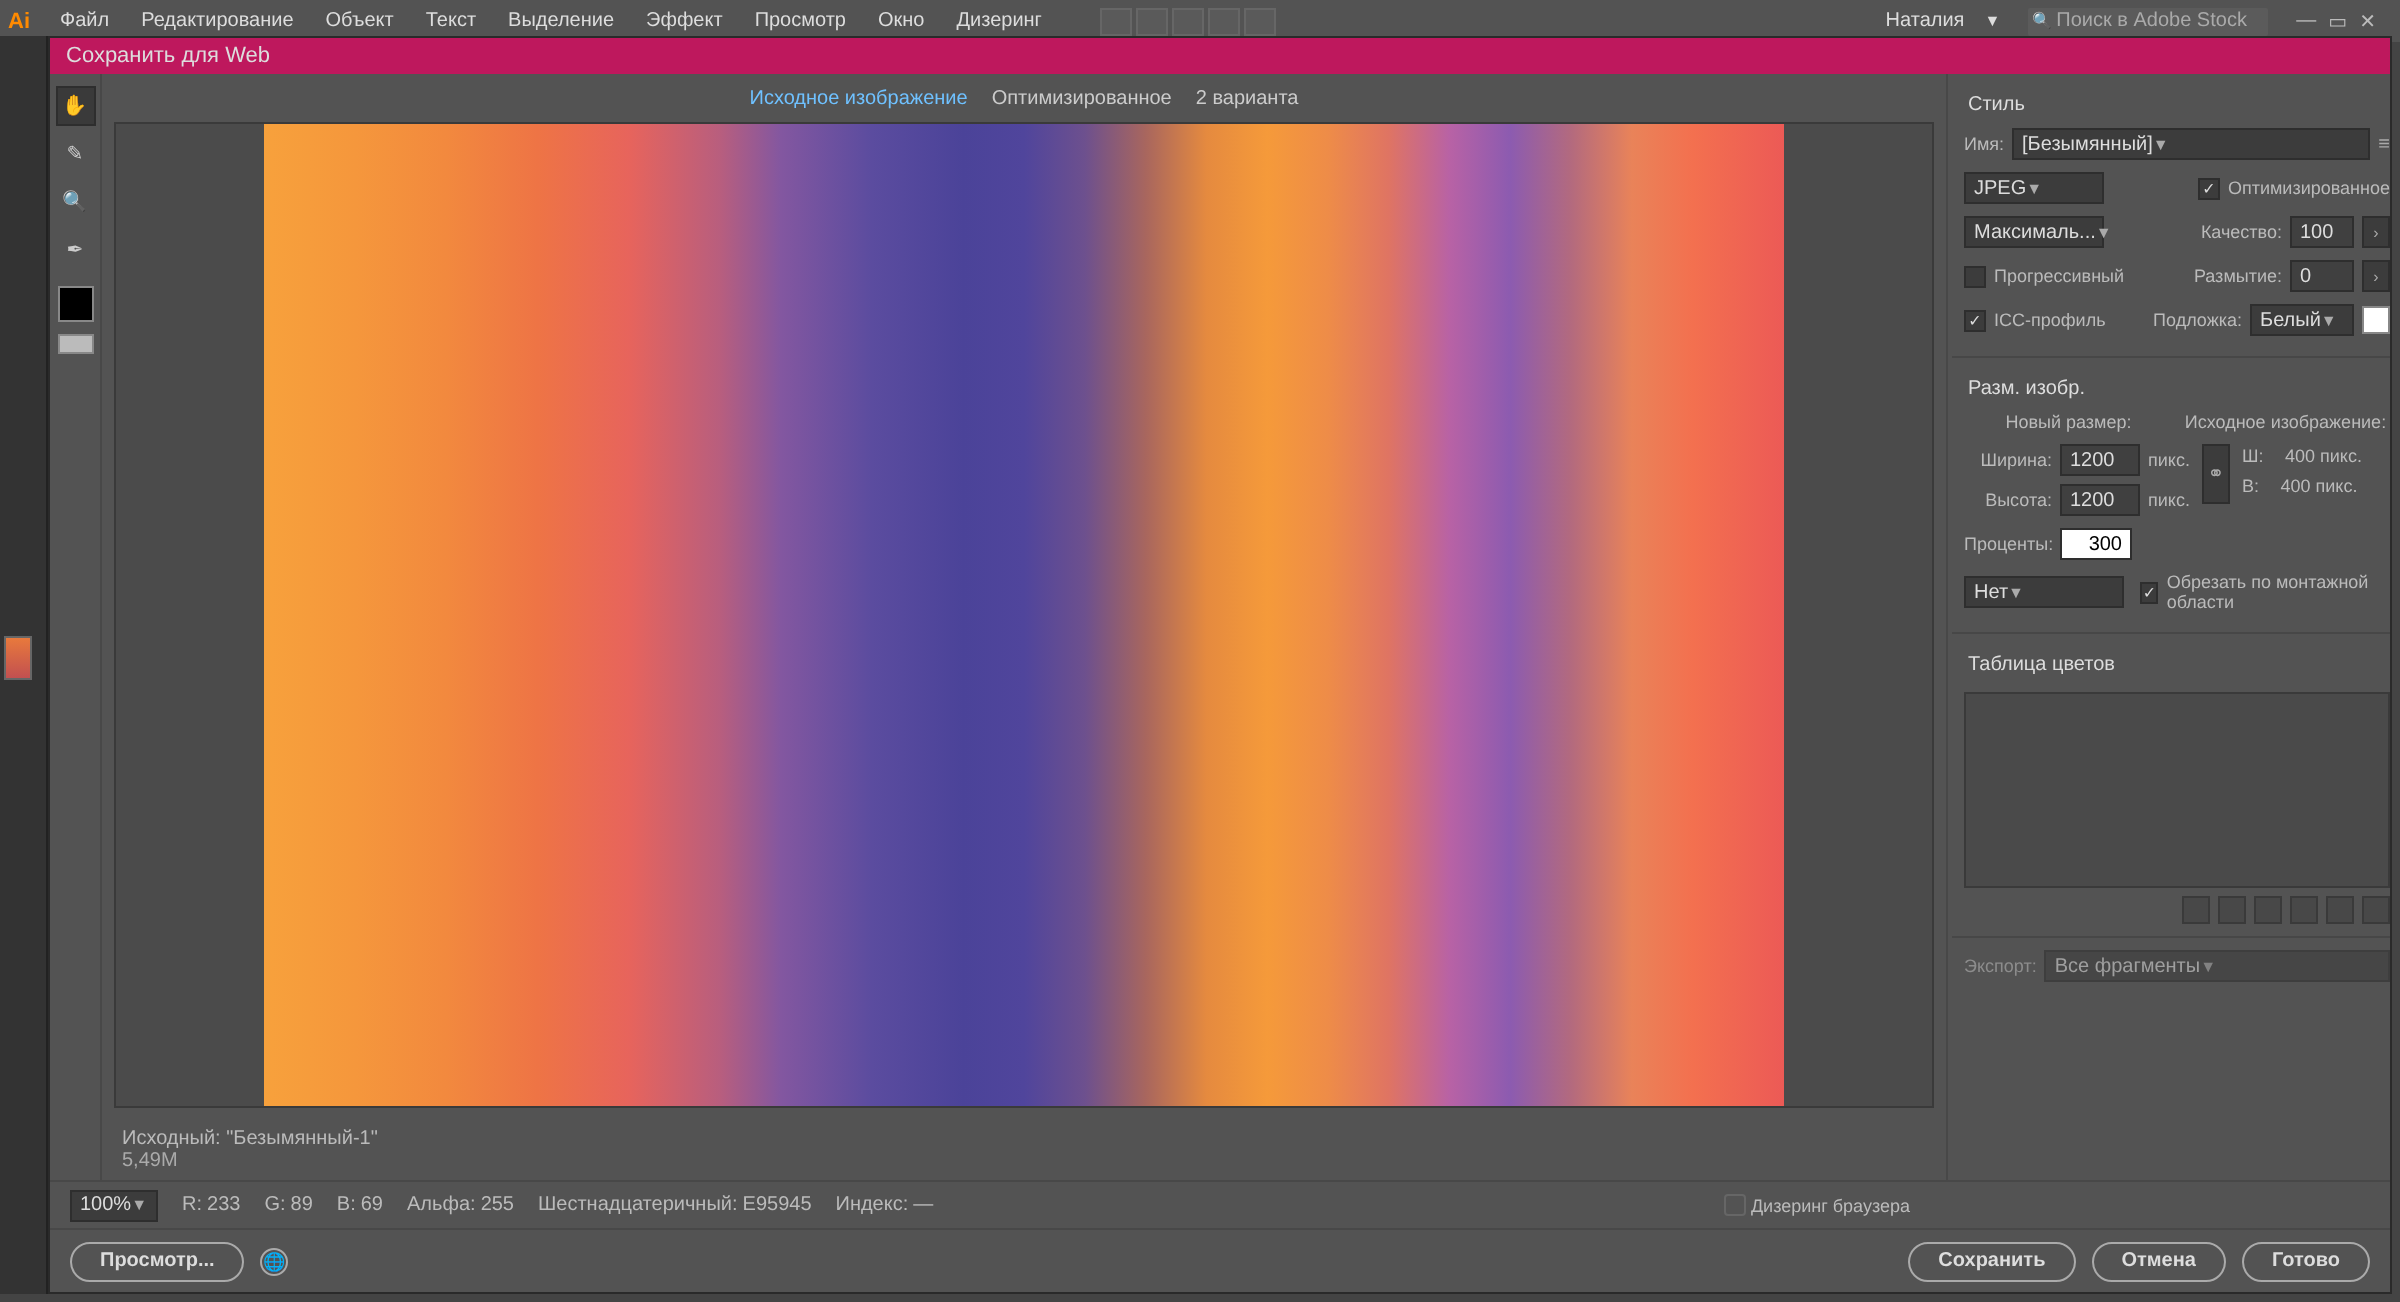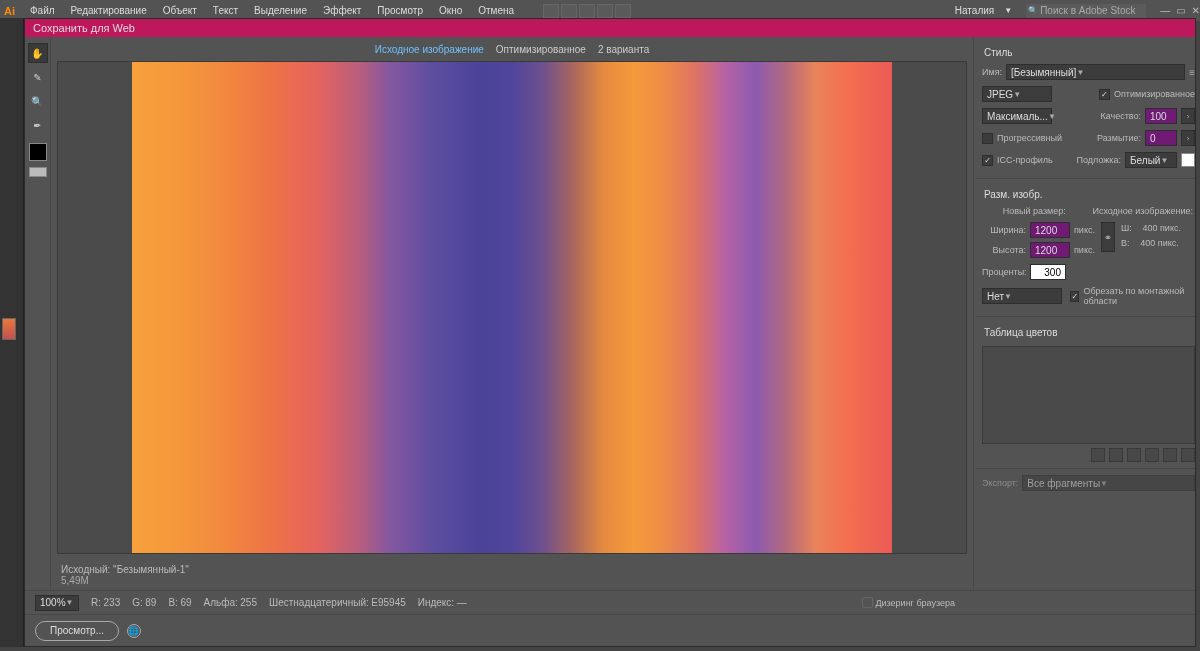--- a/index.html
+++ b/index.html
@@ -2,21 +2,21 @@
 <html><head>
 <meta charset="utf-8">
 <style>
 * { margin: 0; padding: 0; box-sizing: border-box; font-family: Tahoma, Arial, sans-serif; font-size: 10px; }
 body { width: 1200px; height: 651px; background: #444444; overflow: hidden; position: relative; }
 
 
 .menubar { height: 21px; background: #535353; display: flex; align-items: center; color: #ddd; padding: 0 4px; gap: 2px; position: relative; }
 .menubar .logo { color: #ff8a00; font-weight: bold; margin-right: 6px; font-size: 11px; }
 .menubar .mitem { padding: 0 7px; cursor: pointer; }
-.menubar .right { position: absolute; right: 0; display: flex; align-items: center; gap: 4px; }
+.menubar .right { position: absolute; right: 12px; display: flex; align-items: center; gap: 4px; }
 .menubar .search { width: 120px; height: 14px; background: #5b5b5b; color: #aaa; padding-left: 14px; border-radius: 1px; display: flex; align-items: center; }
 .menubar .search::before { content: "🔍"; position: absolute; font-size: 8px; margin-left: -12px; }
 .menubar .win-ctrl { display: flex; gap: 6px; margin-left: 10px; color: #bbb; }
 .menubar .mini-icons { display: flex; gap: 2px; margin-left: 20px; }
 .menubar .mini-icons span { width: 16px; height: 14px; background: #5a5a5a; display: inline-block; border: 1px solid #666; }
 .menubar .user-name { margin-right: 6px; }
 .menubar .user-chev { margin-right: 10px; font-size: 8px; }
 
 
 .dialog { position: absolute; left: 24px; top: 18px; right: 4px; bottom: 4px; background: #535353; border: 1px solid #2a2a2a; display: flex; flex-direction: column; }
@@ -45,40 +45,40 @@
 .canvas-info { color: #bbb; padding: 4px 10px; }
 .canvas-info .line2 { color: #aaa; }
 
 
 .rightpane { width: 222px; background: #535353; border-left: 1px solid #484848; padding: 6px 0 0 8px; color: #ccc; display: flex; flex-direction: column; gap: 2px; overflow: hidden; }
 .grp-title { color: #ddd; margin: 4px 0 4px 2px; }
 .row { display: flex; align-items: center; gap: 4px; margin-bottom: 4px; }
 .lbl { font-size: 9px; color: #bbb; }
 .sel { height: 16px; background: #3c3c3c; border: 1px solid #2e2e2e; color: #ddd; display: flex; align-items: center; padding: 0 4px; justify-content: flex-start; cursor: pointer; }
 .sel .chev { font-size: 8px; color: #aaa; }
-.inp { height: 16px; background: #701a75; border: 1px solid #2e2e2e; color: #ddd; padding: 0 4px; display: flex; align-items: center; }
+.inp { height: 16px; background: #404040; border: 1px solid #2e2e2e; color: #ddd; padding: 0 4px; display: flex; align-items: center; }
 .num { width: 32px; text-align: right; }
 .chk { width: 11px; height: 11px; background: #3c3c3c; border: 1px solid #2e2e2e; display: inline-flex; align-items: center; justify-content: center; color: #ddd; font-size: 8px; cursor: pointer; }
 .arrowbtn { width: 14px; height: 16px; background: #3c3c3c; border: 1px solid #2e2e2e; display: flex; align-items: center; justify-content: center; color: #aaa; font-size: 8px; cursor: pointer; }
 .swatch-white { width: 14px; height: 14px; background: #fff; border: 1px solid #888; }
 .lock-icon-box { width: 14px; height: 30px; background: #3c3c3c; border: 1px solid #2e2e2e; display: flex; align-items: center; justify-content: center; color: #aaa; cursor: pointer; }
 .rightpane .sep { height: 1px; background: #474747; margin: 4px -6px; }
 .mini-btn-row { display: flex; justify-content: flex-end; gap: 4px; margin-top: 2px; }
 .mini-btn { width: 14px; height: 14px; background: #484848; border: 1px solid #3a3a3a; cursor: pointer; }
 .color-table-box { height: 98px; background: #4a4a4a; border: 1px solid #3a3a3a; margin-top: 2px; }
 .perc-input { width: 36px; height: 16px; background: #fff; border: 1px solid #2e2e2e; color: #000; padding: 0 4px; display: flex; align-items: center; justify-content: flex-end; }
 
 
 .bottombar { height: 24px; display: flex; align-items: center; padding: 0 10px; color: #bbb; border-top: 1px solid #484848; gap: 12px; }
 .bottombar .zoom { width: 44px; }
 .bottombar .right-info { position: absolute; right: 240px; display: flex; align-items: center; gap: 2px; color: #888; }
 .bottombar .right-info .chk-off { width: 11px; height: 11px; border: 1px solid #666; border-radius: 2px; }
 
 
-.footer { height: 32px; display: flex; align-items: center; justify-content: space-between; padding: 0 10px; border-top: 1px solid #484848; }
+.footer { height: 32px; display: flex; align-items: center; justify-content: space-between; padding: 0 10px; border-top: 1px solid #484848; font-weight: bold; }
 .footer .left { display: flex; align-items: center; gap: 8px; }
 .footer .btn { height: 20px; padding: 0 14px; border: 1px solid #aaa; border-radius: 10px; color: #ddd; display: flex; align-items: center; cursor: pointer; background: #535353; }
 .footer .globe { width: 14px; height: 14px; border: 1px solid #aaa; border-radius: 50%; display: flex; align-items: center; justify-content: center; color: #aaa; cursor: pointer; font-size: 9px; }
 .footer .right { display: flex; gap: 8px; }
 
 
 .left-strip { position: absolute; left: 0; top: 18px; width: 24px; bottom: 4px; background: #333; border-right: 1px solid #222; }
 .left-strip .grad { position: absolute; top: 300px; left: 2px; width: 14px; height: 22px; background: linear-gradient(to bottom, #e8793c, #c25050); border: 1px solid #666; }
 
 </style>
@@ -88,21 +88,21 @@
 <div class="menubar">
   <span class="logo">Ai</span>
   <span class="mitem">Файл</span>
   <span class="mitem">Редактирование</span>
   <span class="mitem">Объект</span>
   <span class="mitem">Текст</span>
   <span class="mitem">Выделение</span>
   <span class="mitem">Эффект</span>
   <span class="mitem">Просмотр</span>
   <span class="mitem">Окно</span>
-  <span class="mitem">Отмена</span>
+  <span class="mitem">Дизеринг</span>
   <div class="mini-icons">
     <span></span>
     <span></span>
     <span></span>
     <span></span>
     <span></span>
   </div>
   <div class="right">
     <span class="user-name">Наталия</span>
     <span class="user-chev">▼</span>
@@ -283,14 +283,19 @@
       <span class="chk-off"></span>
       <span class="lbl">Дизеринг браузера</span>
     </div>
   </div>
 
   <div class="footer">
     <div class="left">
       <div class="btn">Просмотр...</div>
       <div class="globe">🌐</div>
     </div>
+    <div class="right">
+      <div class="btn">Сохранить</div>
+      <div class="btn">Отмена</div>
+      <div class="btn">Готово</div>
+    </div>
   </div>
 </div>
 
 </body></html>

